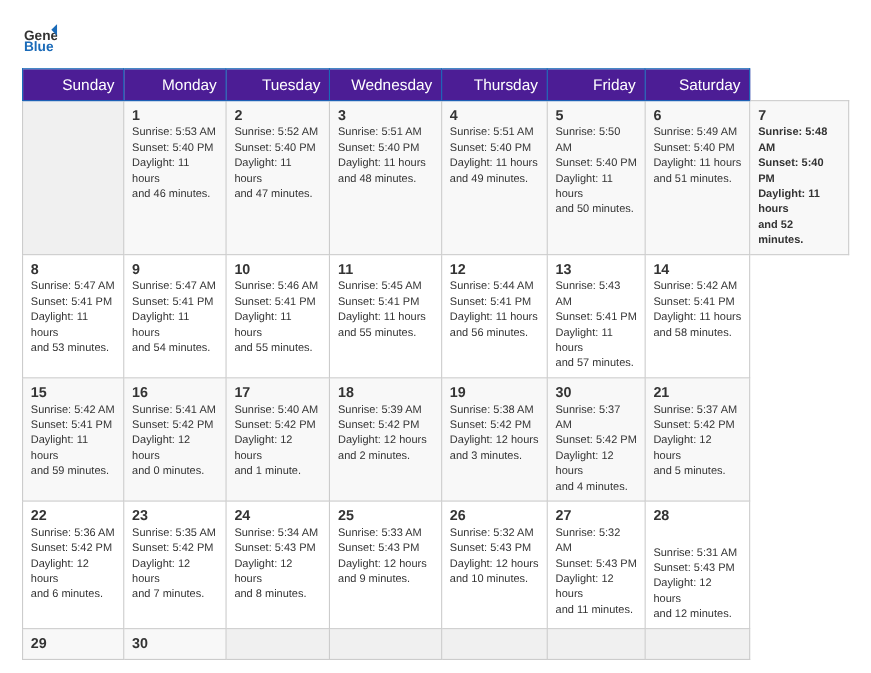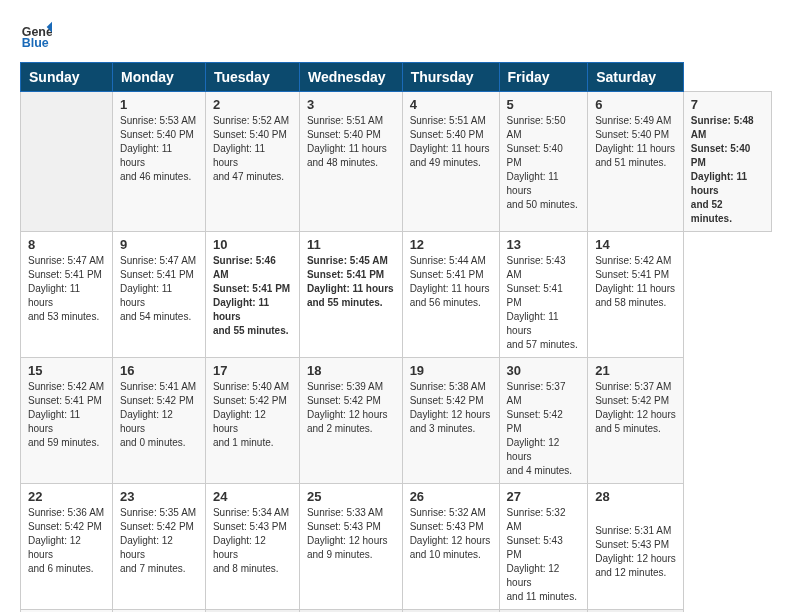--- a/index.html
+++ b/index.html
@@ -36,26 +36,26 @@
     .title-block h2 {
       font-size: 16px;
       color: #555;
       font-weight: normal;
     }
     .calendar {
       width: 100%;
       border-collapse: collapse;
     }
     .calendar thead th {
-      background-color: #0c4a6e;
+      background-color: #4c1d95;
       color: #fff;
-      text-align: left;
+      text-align: right;
       padding: 6px 8px;
       font-size: 14px;
-      font-weight: bold;
+      font-weight: normal;
       border: 1px solid #1a6ab8;
     }
     .calendar tbody td {
       vertical-align: top;
       border: 1px solid #ccc;
       padding: 5px 7px;
       width: 108px;
       font-size: 10.5px;
       color: #333;
       background: #fff;
@@ -174,28 +174,28 @@
         </td>
         <td>
           <span class="day-number">9</span>
           <div class="day-info" style="white-space: pre-line;">Sunrise: 5:47 AM
 Sunset: 5:41 PM
 Daylight: 11 hours
 and 54 minutes.</div>
         </td>
         <td>
           <span class="day-number">10</span>
-          <div class="day-info" style="white-space: pre-line; font-weight: bold;">Sunrise: 5:46 AM
+          <div class="day-info" style="white-space: pre-line;">Sunrise: 5:46 AM
 Sunset: 5:41 PM
 Daylight: 11 hours
 and 55 minutes.</div>
         </td>
         <td>
           <span class="day-number">11</span>
-          <div class="day-info" style="white-space: pre-line; font-weight: bold;">Sunrise: 5:45 AM
+          <div class="day-info" style="white-space: pre-line;">Sunrise: 5:45 AM
 Sunset: 5:41 PM
 Daylight: 11 hours
 and 55 minutes.</div>
         </td>
         <td>
           <span class="day-number">12</span>
           <div class="day-info" style="white-space: pre-line;">Sunrise: 5:44 AM
 Sunset: 5:41 PM
 Daylight: 11 hours
 and 56 minutes.</div>

